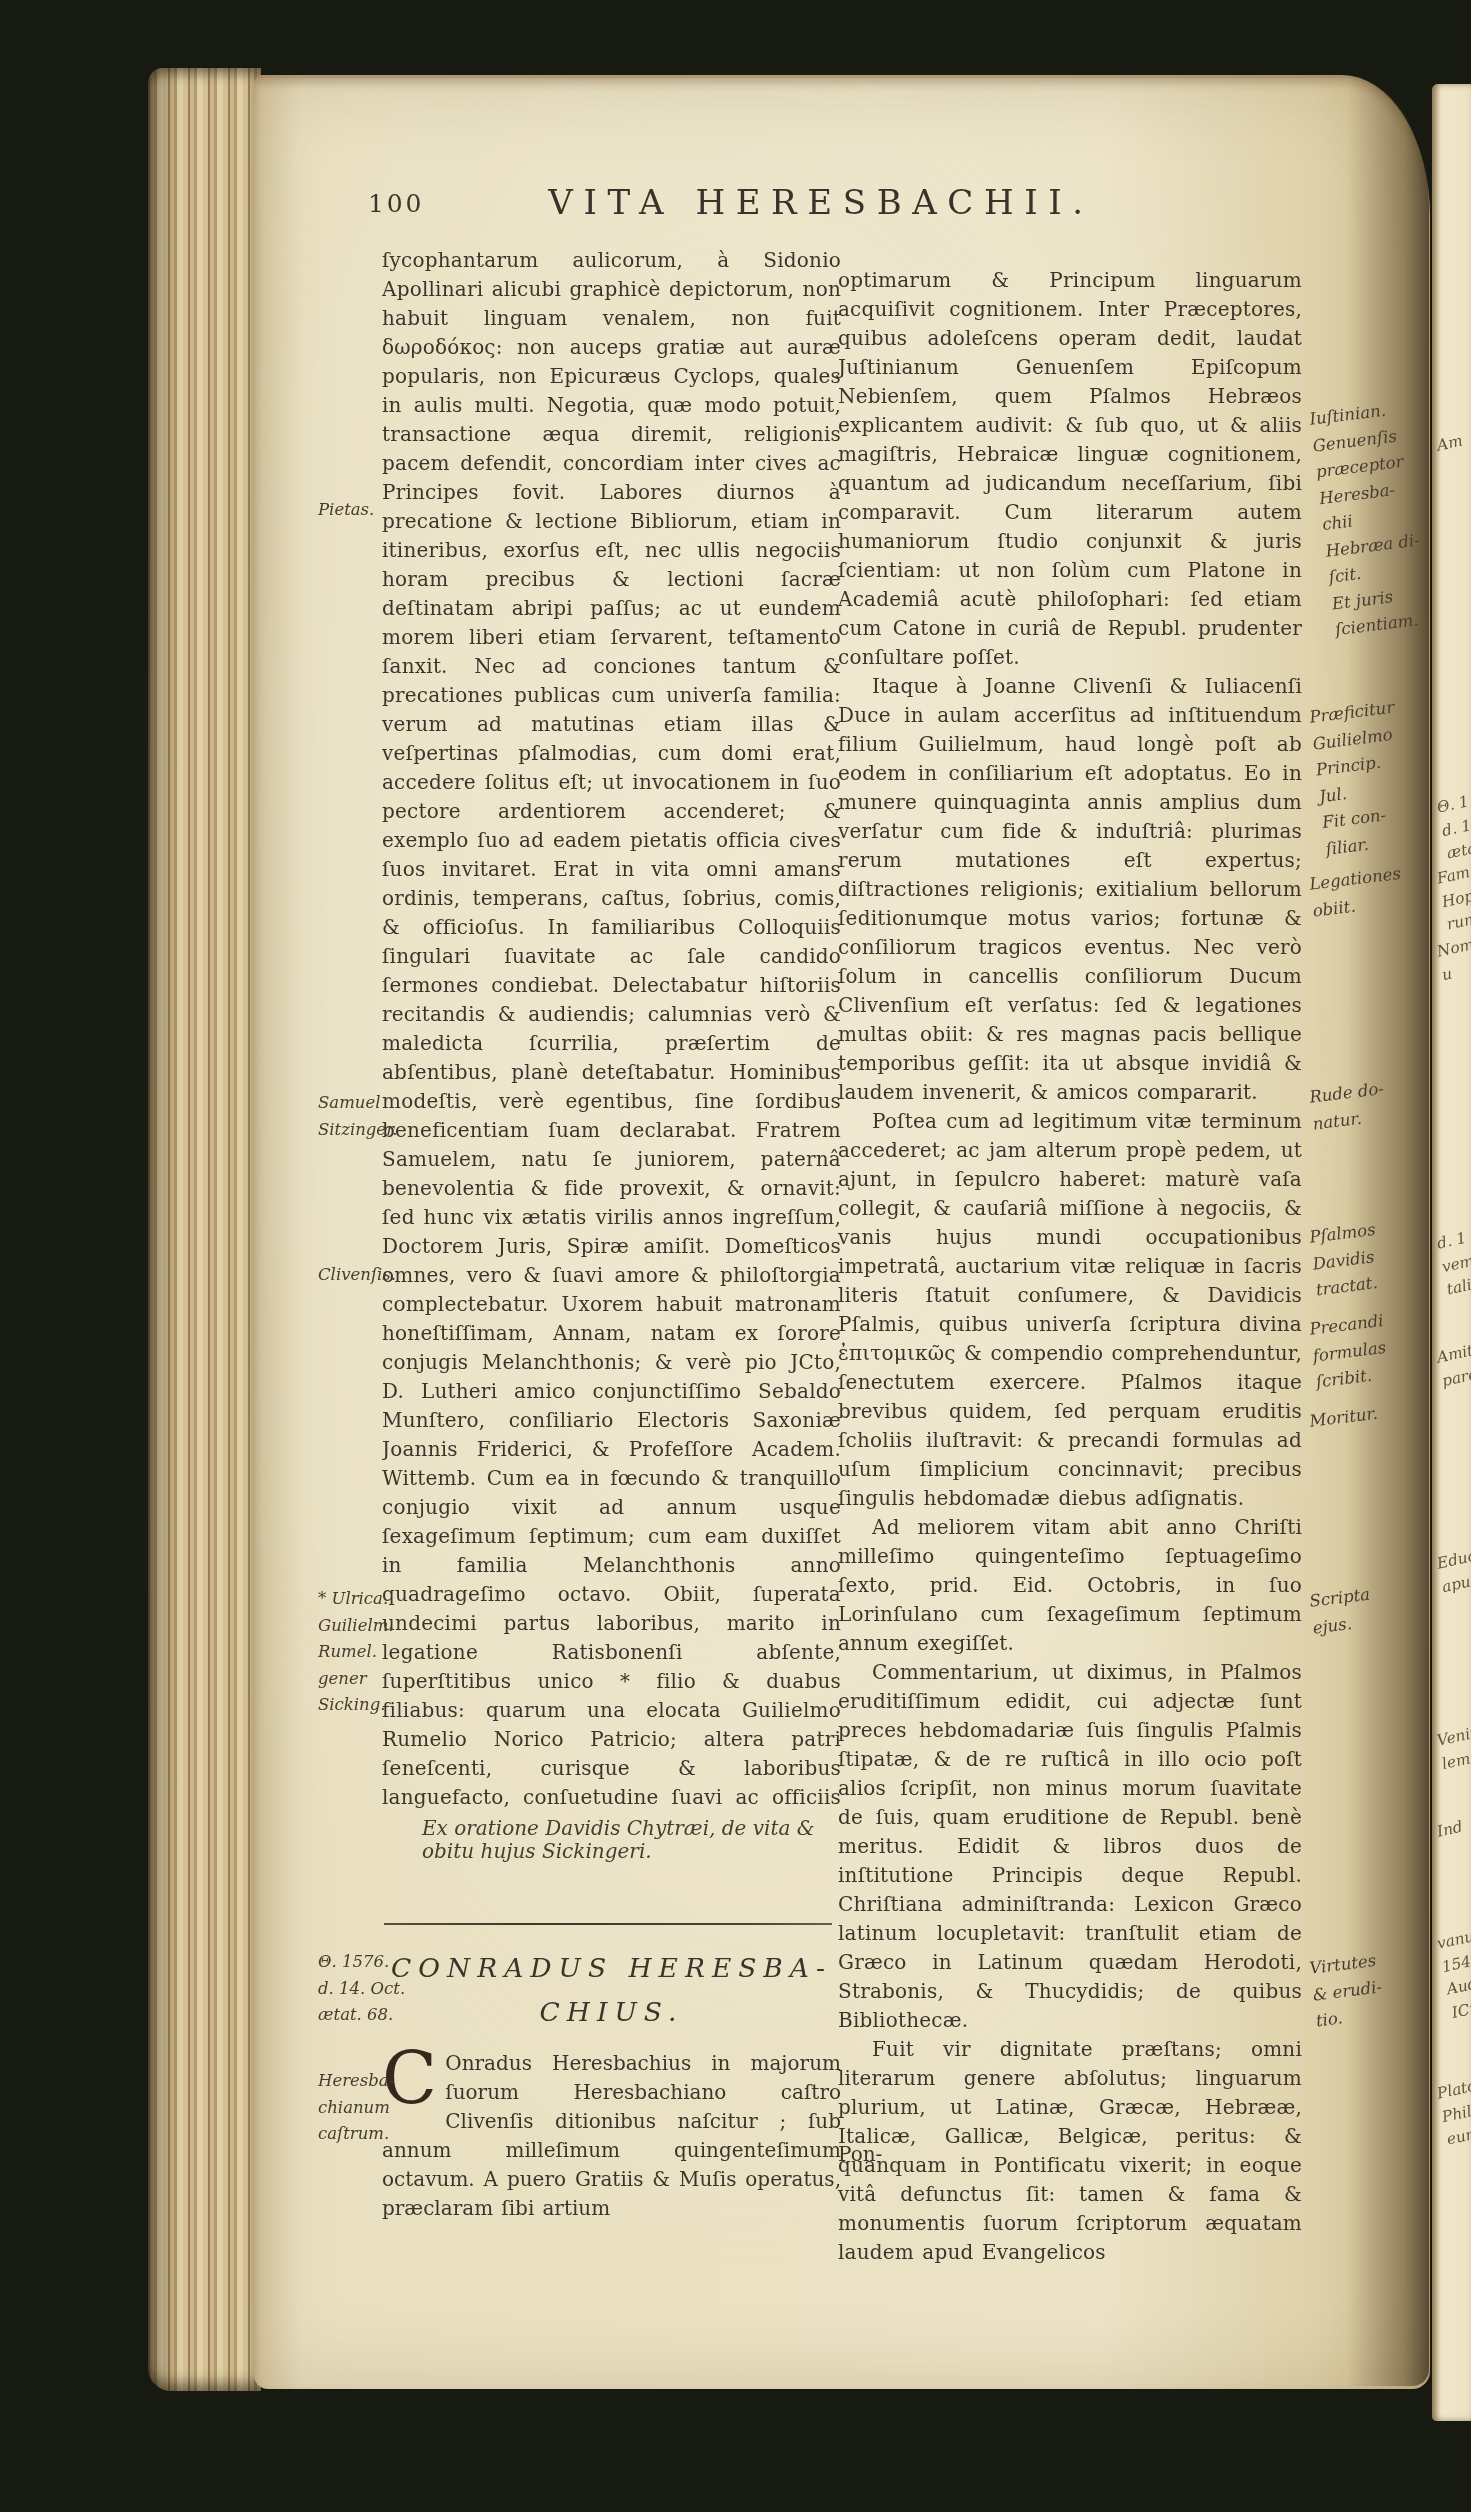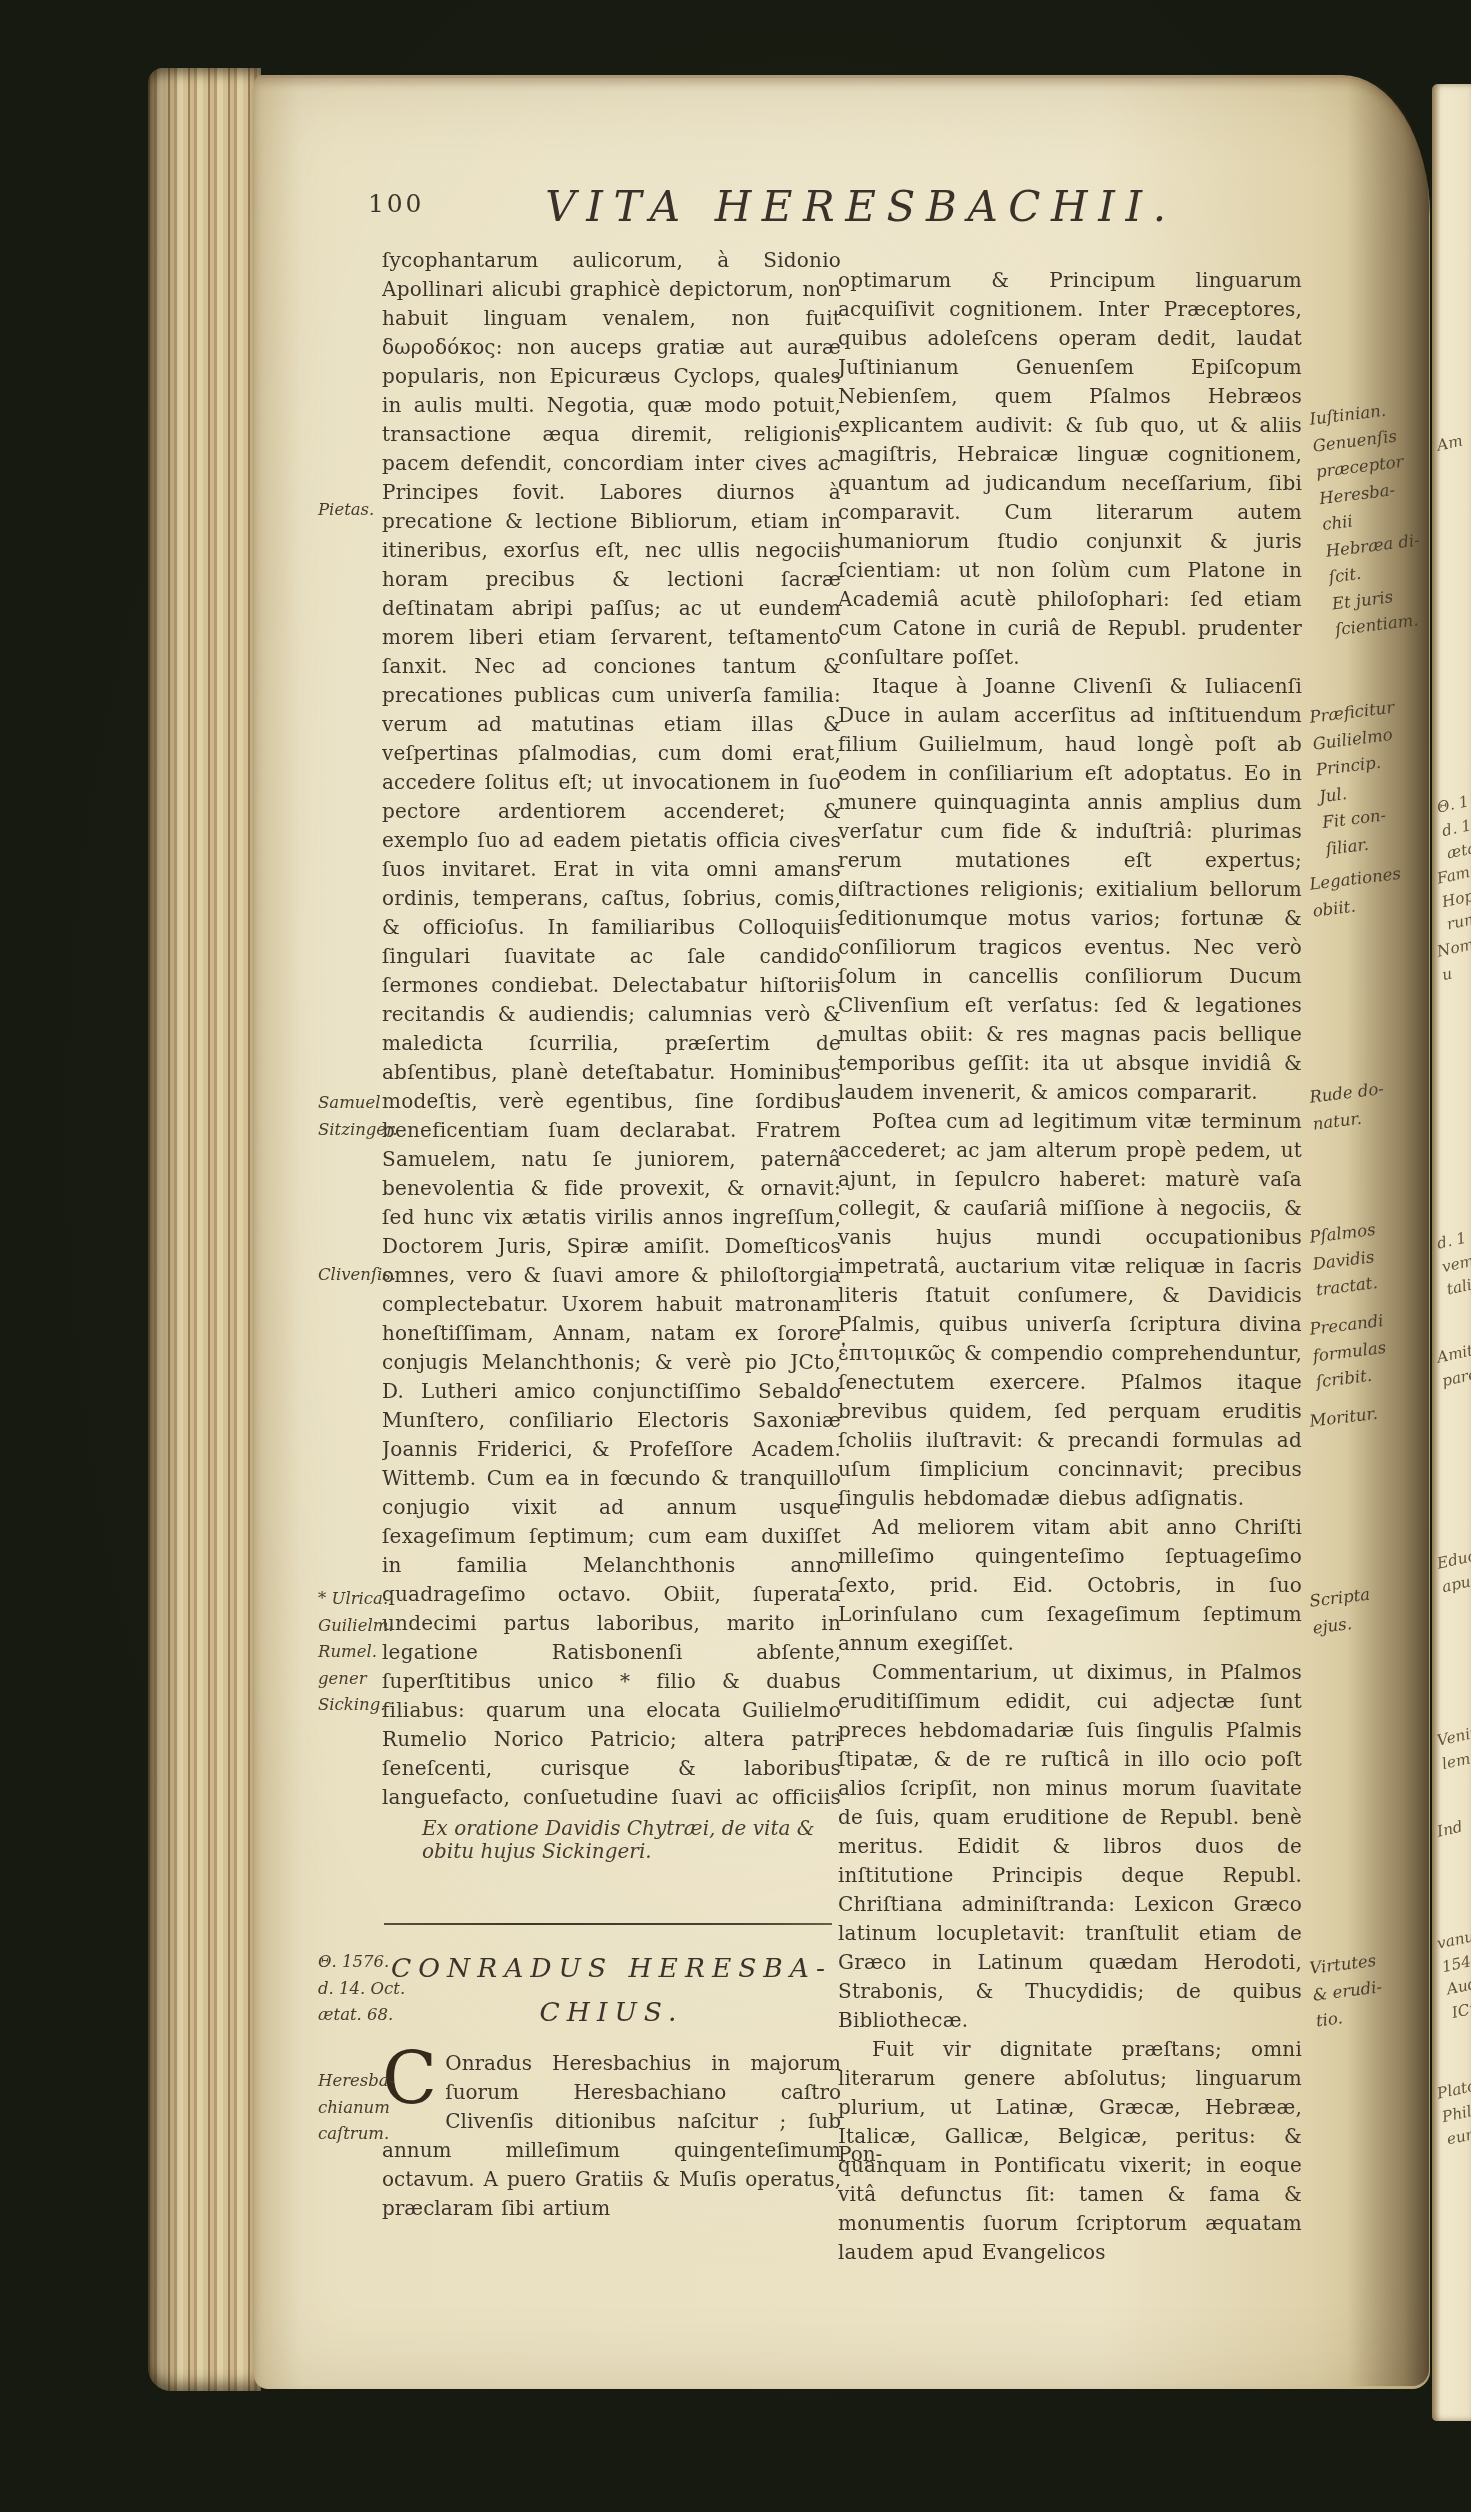--- a/index.html
+++ b/index.html
@@ -53,22 +53,22 @@
     font-style:italic; font-size:15.3px; line-height:23.5px;
     color:#63523b; white-space:pre-line;
     transform:rotate(-12deg); transform-origin:left top;
   }
   
   .pageno{
     position:absolute; left:368px; top:189px; width:94px;
     font-size:25px; letter-spacing:2.9px; color:#3d352a;
   }
   .runhead{
-    position:absolute; left:408px; top:182px; width:906px;
-    text-align:center; font-size:42px; letter-spacing:10.6px; color:#3a322a;font-style:italic;
+    position:absolute; left:368px; top:182px; width:906px;
+    text-align:center; font-size:34px; letter-spacing:10.6px; color:#3a322a;
   }
   
   .col{ position:absolute; color:#3c342a; font-size:20px; line-height:29px;
         text-align:justify; word-spacing:1.8px; letter-spacing:0.2px;}
   .col p{margin:0; text-indent:34px;}
   .col p.flush{text-indent:0;}
   #col-left{ left:382px; top:246px; width:459px; max-height:1562px; overflow:hidden;}
   #col-right{ left:838px; top:266px; width:464px;}
   .attribution{
     position:absolute; left:422px; top:1817px; width:412px;

